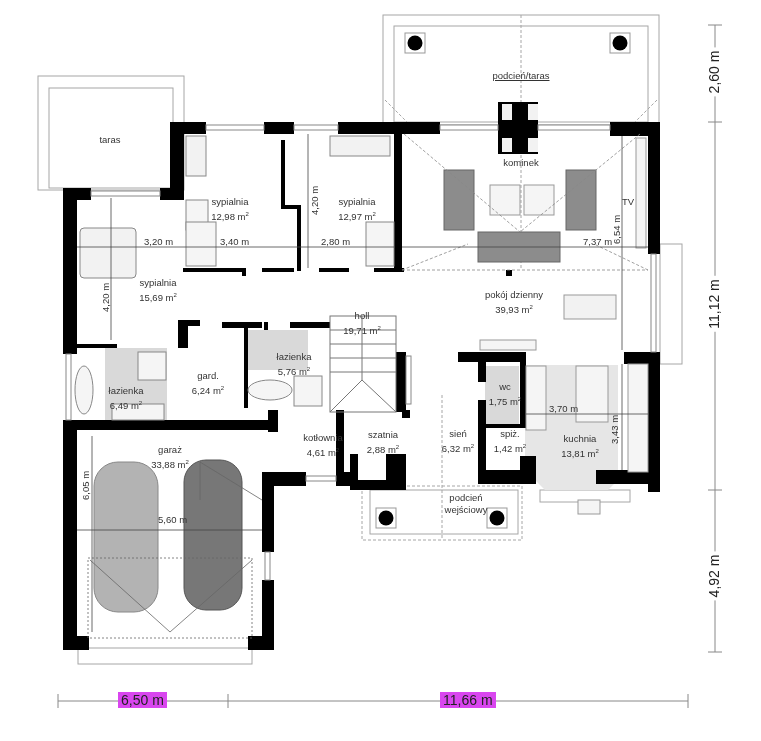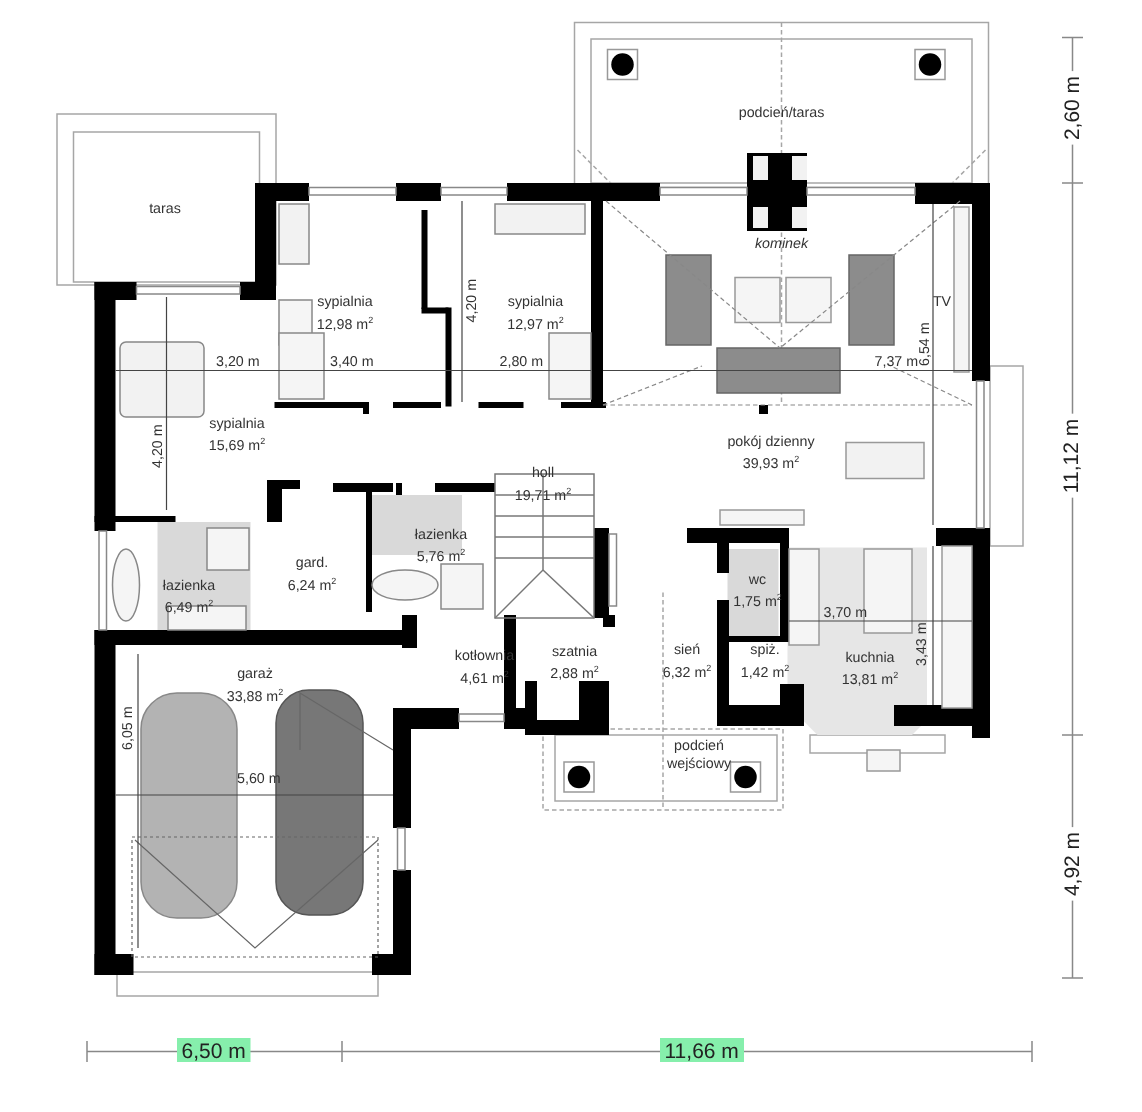--- a/index.html
+++ b/index.html
@@ -3,21 +3,21 @@
 <meta charset="utf-8">
 <style>
   html,body{margin:0;padding:0;background:#fff;}
   body{width:761px;height:741px;position:relative;overflow:hidden;font-family:"Liberation Sans",sans-serif;color:#222;}
   #plan{position:absolute;left:0;top:0;width:761px;height:741px;}
   .lbl{position:absolute;font-size:9.5px;line-height:12px;text-align:center;color:#333;white-space:nowrap;transform:translateX(-50%);}
   .lbl .a{display:block;}
   .lbl sup{font-size:6px;}
   .dim{position:absolute;font-size:9.5px;color:#333;white-space:nowrap;}
   .dimv{position:absolute;font-size:9.5px;color:#333;white-space:nowrap;transform:rotate(-90deg);transform-origin:left top;}
-  .odim{position:absolute;font-size:14px;color:#222;white-space:nowrap;background:#86efac;padding:0 3px;}
+  .odim{position:absolute;font-size:14px;color:#222;white-space:nowrap;background:#d946ef;padding:0 3px;}
   .odimv{position:absolute;font-size:14px;color:#222;white-space:nowrap;transform:rotate(-90deg);transform-origin:center;background:#fff;padding:0 3px;}
 </style>
 </head>
 <body>
 
 <div id="plan">
 <svg width="761" height="741" viewBox="0 0 761 741" xmlns="http://www.w3.org/2000/svg">
 
   <g fill="none" stroke="#a6a6a6" stroke-width="1">
     <rect x="38" y="76" width="146" height="114"></rect>
@@ -225,24 +225,24 @@
     <line x1="708" y1="122" x2="722" y2="122"></line>
     <line x1="708" y1="490" x2="722" y2="490"></line>
     <line x1="708" y1="652" x2="722" y2="652"></line>
   </g>
 </svg>
 
 
 <div class="lbl" style="left:110px;top:134px;">
       <span class="a">taras</span>
     </div>
-<div class="lbl" style="left:521px;top:70px;">
+<div class="lbl" style="left:521px;top:70px;text-decoration:underline;">
       <span class="a">podcień/taras</span>
     </div>
-<div class="lbl" style="left:521px;top:157px;font-style:italic;">
+<div class="lbl" style="left:521px;top:157px;">
       <span class="a">kominek</span>
     </div>
 <div class="lbl" style="left:628px;top:196px;">
       <span class="a">TV</span>
     </div>
 
 <div class="lbl" style="left:230px;top:196px;"><span class="a">sypialnia</span><span>12,98 m</span><sup>2</sup></div>
 <div class="lbl" style="left:357px;top:196px;"><span class="a">sypialnia</span><span>12,97 m</span><sup>2</sup></div>
 <div class="lbl" style="left:158px;top:277px;"><span class="a">sypialnia</span><span>15,69 m</span><sup>2</sup></div>
 <div class="lbl" style="left:362px;top:286px;margin-top:24px;"><span class="a">holl</span><span>19,71 m</span><sup>2</sup></div>
@@ -258,21 +258,21 @@
 <div class="lbl" style="left:510px;top:428px;"><span class="a">spiż.</span><span>1,42 m</span><sup>2</sup></div>
 <div class="lbl" style="left:580px;top:433px;"><span class="a">kuchnia</span><span>13,81 m</span><sup>2</sup></div>
 <div class="lbl" style="left:466px;top:492px;">
       <span class="a">podcień</span>
       <span class="a">wejściowy</span>
     </div>
 
 
 <div class="dim" style="left:144px;top:236px;">3,20 m</div>
 <div class="dim" style="left:220px;top:236px;">3,40 m</div>
-<div class="dim" style="left:333px;top:236px;">2,80 m</div>
+<div class="dim" style="left:321px;top:236px;">2,80 m</div>
 <div class="dim" style="left:565px;top:236px;margin-left:18px;">7,37 m</div>
 <div class="dim" style="left:549px;top:403px;">3,70 m</div>
 <div class="dim" style="left:158px;top:514px;text-align:right;">5,60 m</div>
 <div class="dimv" style="left:100px;top:312px;">4,20 m</div>
 <div class="dimv" style="left:309px;top:215px;">4,20 m</div>
 <div class="dimv" style="left:611px;top:244px;">6,54 m</div>
 <div class="dimv" style="left:609px;top:444px;">3,43 m</div>
 <div class="dimv" style="left:80px;top:500px;">6,05 m</div>
 
 

